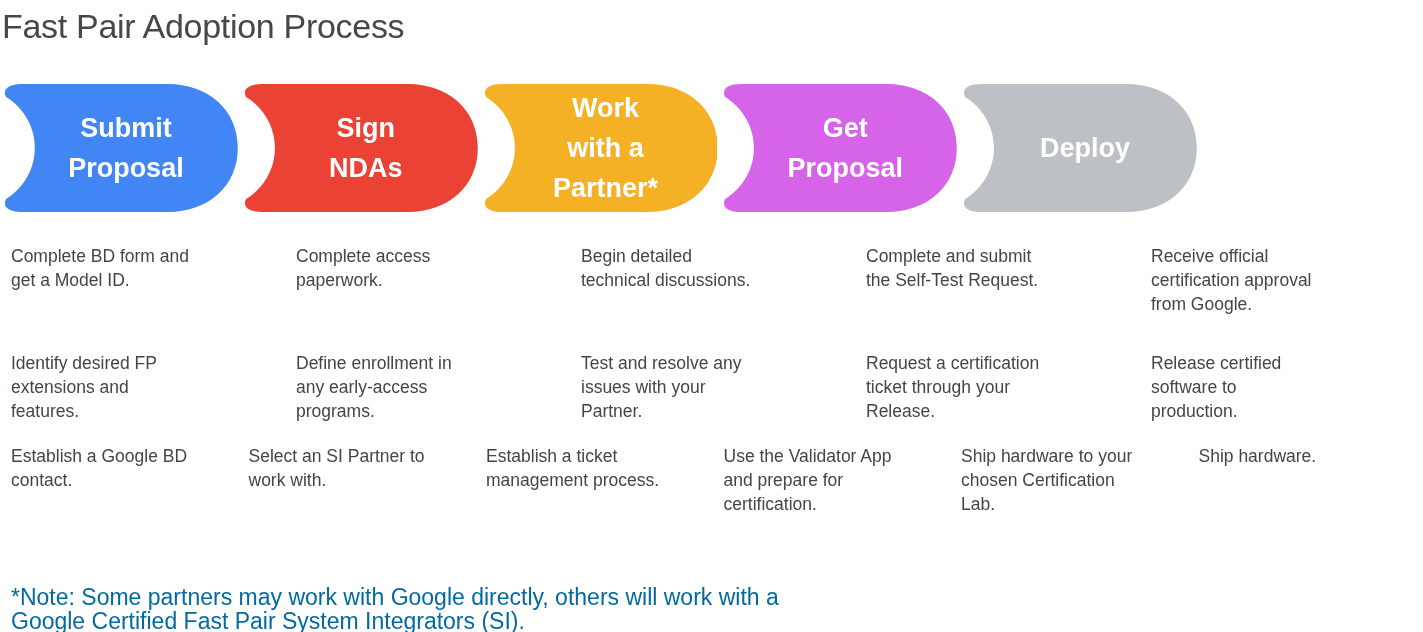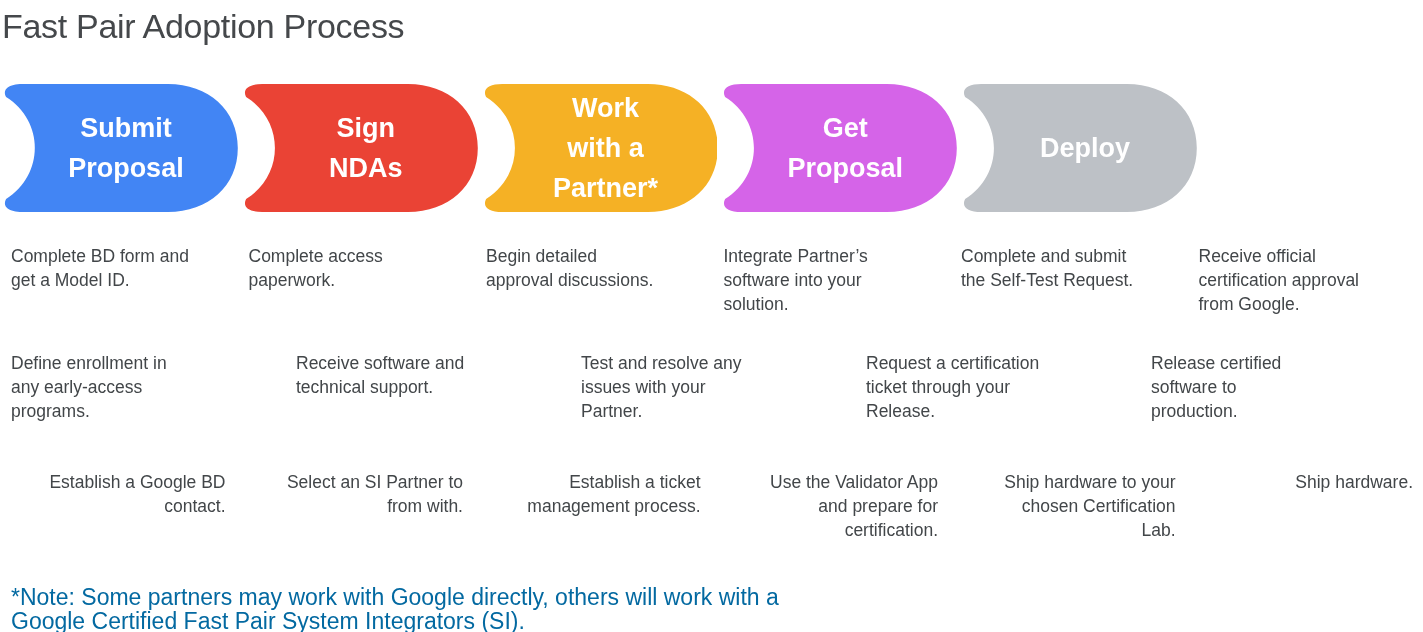--- a/index.html
+++ b/index.html
@@ -34,21 +34,21 @@
     padding-left:14px;
     box-sizing:border-box;
   }
   .desc-row {
     position:absolute; left:0;
     width:1423px;
     display:flex; gap:2px;
   }
   .desc-row.r1 { top:244px; }
   .desc-row.r2 { top:351px; }
-  .desc-row.r3 { top:470px;text-align:right; }
+  .desc-row.r3 { top:444px; }
   .desc-cell {
     flex:1 1 0;
     box-sizing:border-box;
     padding-left:11px; padding-right:10px;
     font-size:17.5px; line-height:24px;
     color:#424649;
     white-space:pre-line;
   }
   .footnote {
     position:absolute; left:11px; top:585px;
@@ -101,53 +101,51 @@
       <div class="stage-label">Deploy</div>
     </div>
   </div>
 
   <div class="desc-row r1">
     <div class="desc-cell">Complete BD form and
 get a Model ID.</div>
     <div class="desc-cell">Complete access
 paperwork.</div>
     <div class="desc-cell">Begin detailed
-approval discussions.</div>
-    <div class="desc-cell">Integrate Partner’s
-software into your
-solution.</div>
+technical discussions.</div>
     <div class="desc-cell">Complete and submit
 the Self-Test Request.</div>
     <div class="desc-cell">Receive official
 certification approval
 from Google.</div>
   </div>
 
   <div class="desc-row r2">
+    <div class="desc-cell">Identify desired FP
+extensions and
+features.</div>
     <div class="desc-cell">Define enrollment in
 any early-access
 programs.</div>
-    <div class="desc-cell">Receive software and
-technical support.</div>
     <div class="desc-cell">Test and resolve any
 issues with your
 Partner.</div>
     <div class="desc-cell">Request a certification
 ticket through your
 Release.</div>
     <div class="desc-cell">Release certified
 software to
 production.</div>
   </div>
 
   <div class="desc-row r3">
     <div class="desc-cell">Establish a Google BD
 contact.</div>
     <div class="desc-cell">Select an SI Partner to
-from with.</div>
+work with.</div>
     <div class="desc-cell">Establish a ticket
 management process.</div>
     <div class="desc-cell">Use the Validator App
 and prepare for
 certification.</div>
     <div class="desc-cell">Ship hardware to your
 chosen Certification
 Lab.</div>
     <div class="desc-cell">Ship hardware.</div>
   </div>

